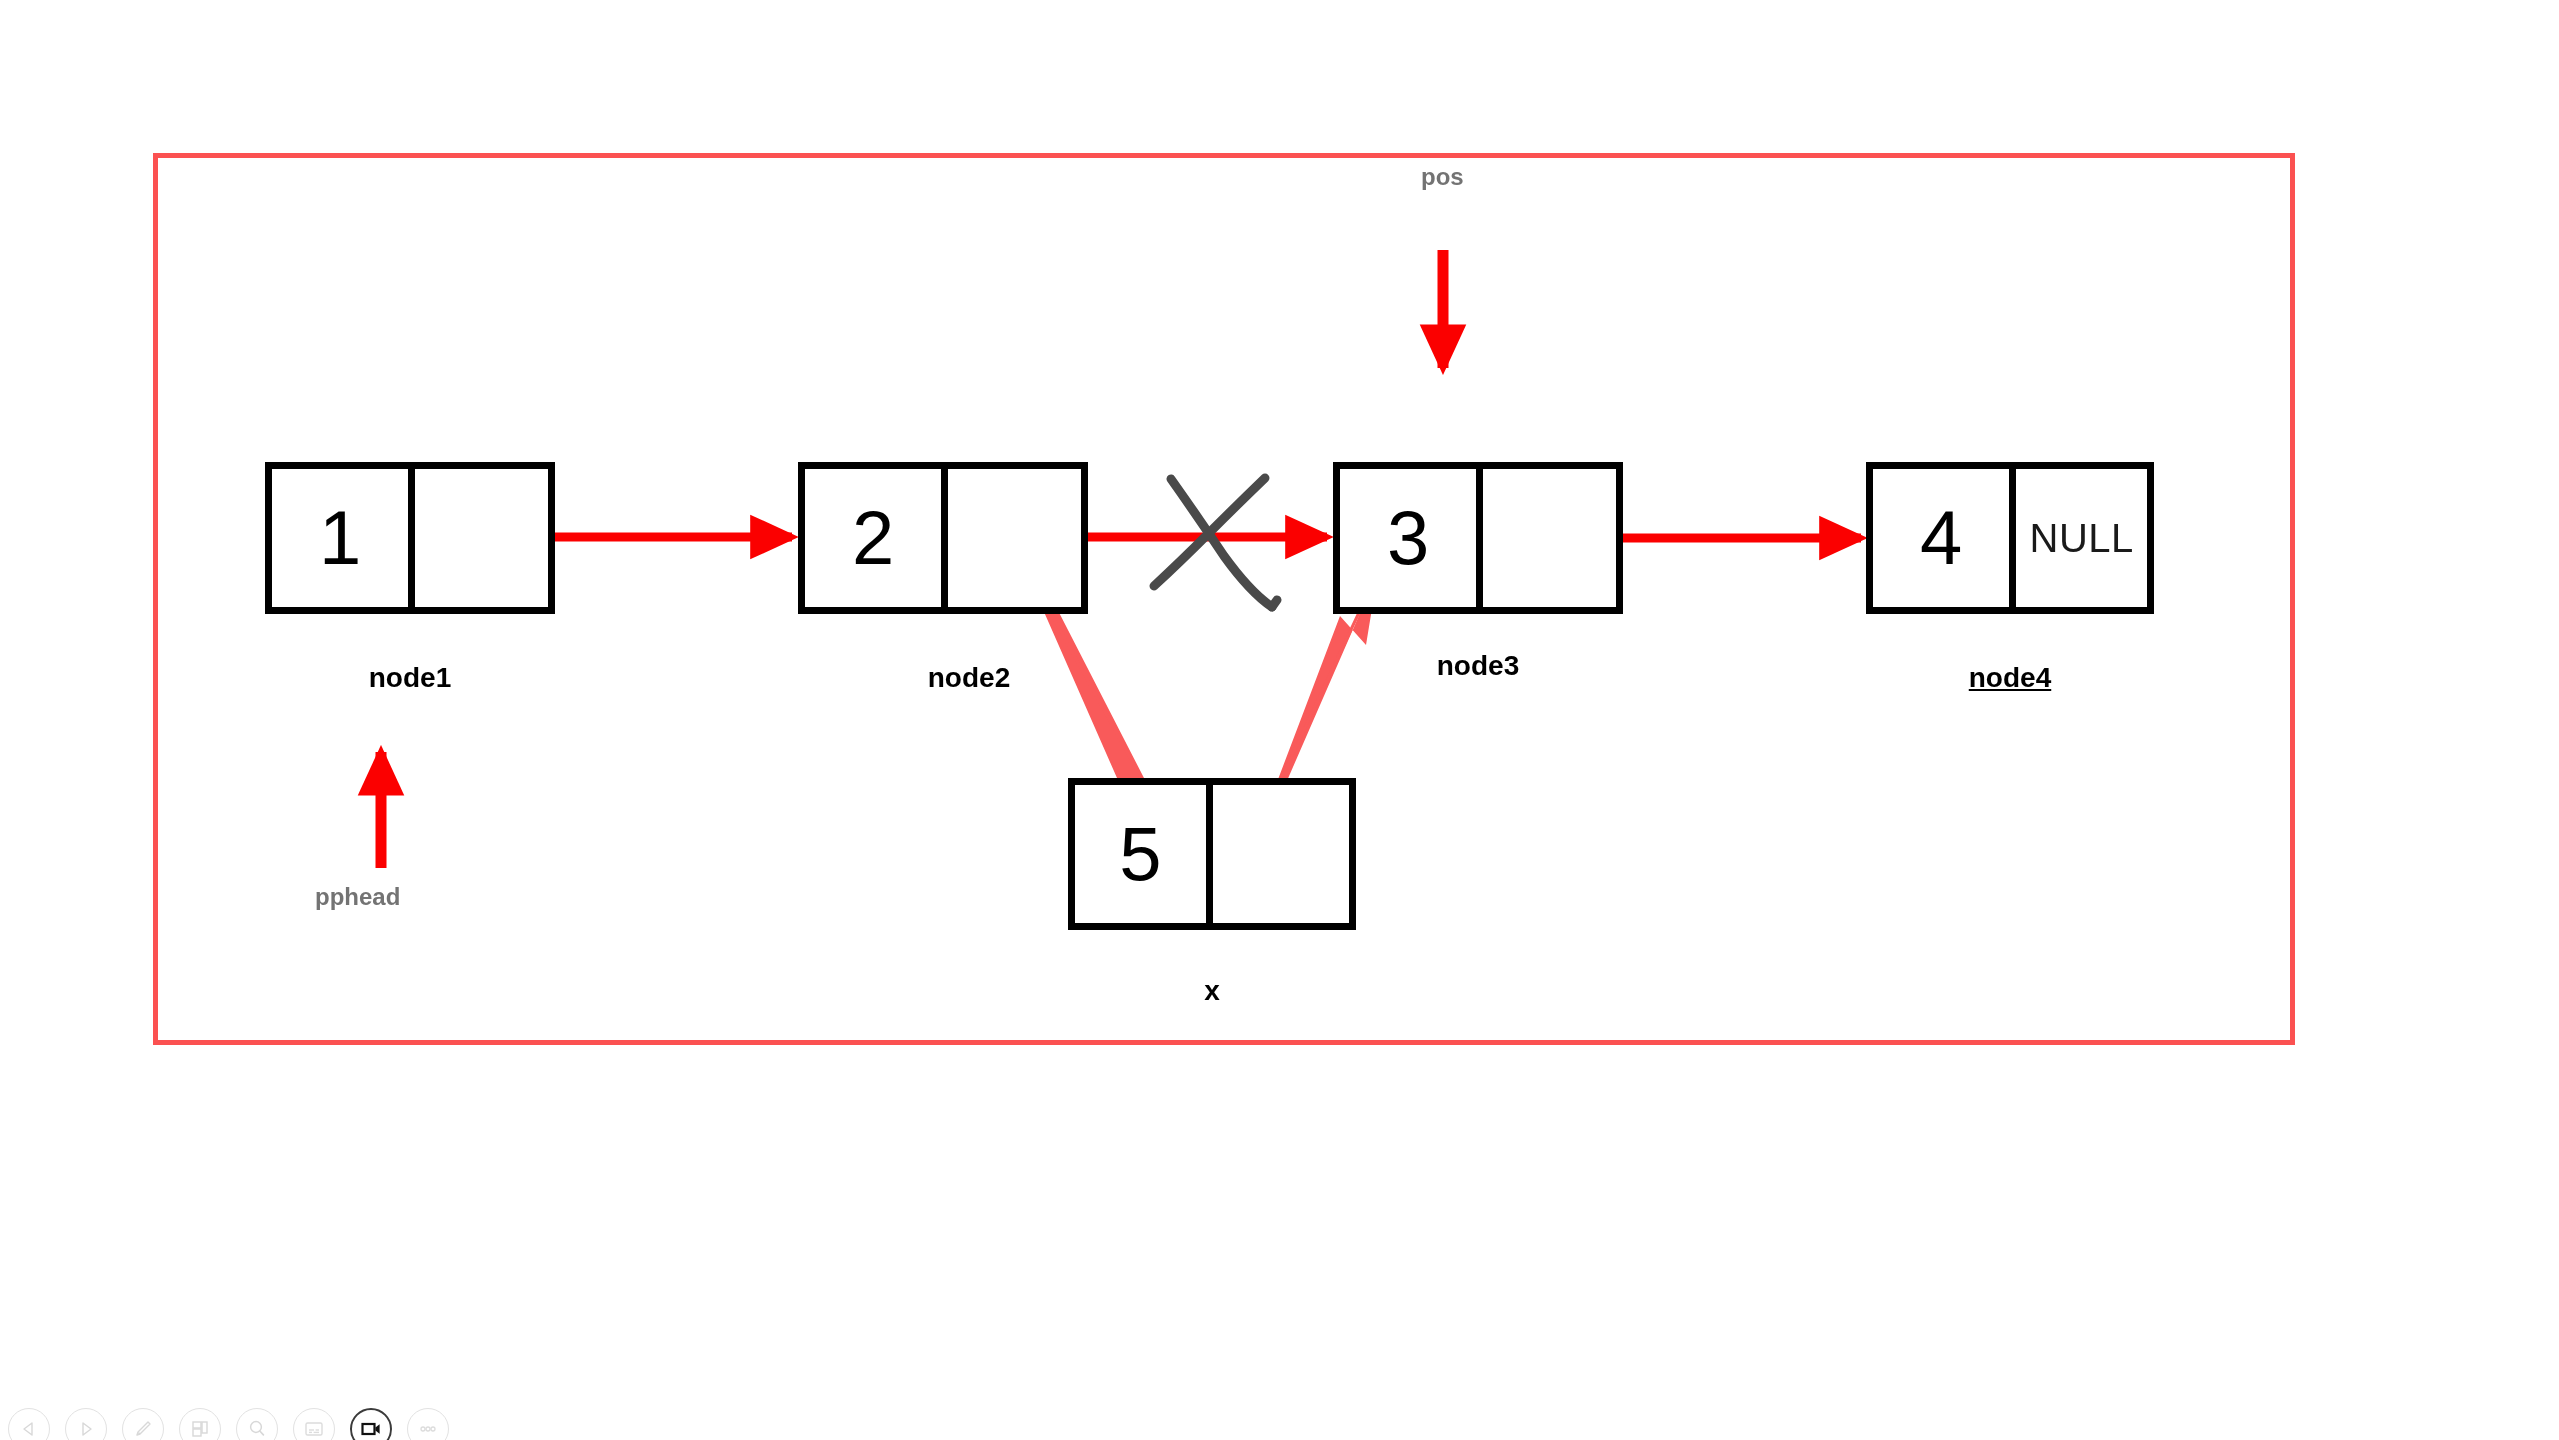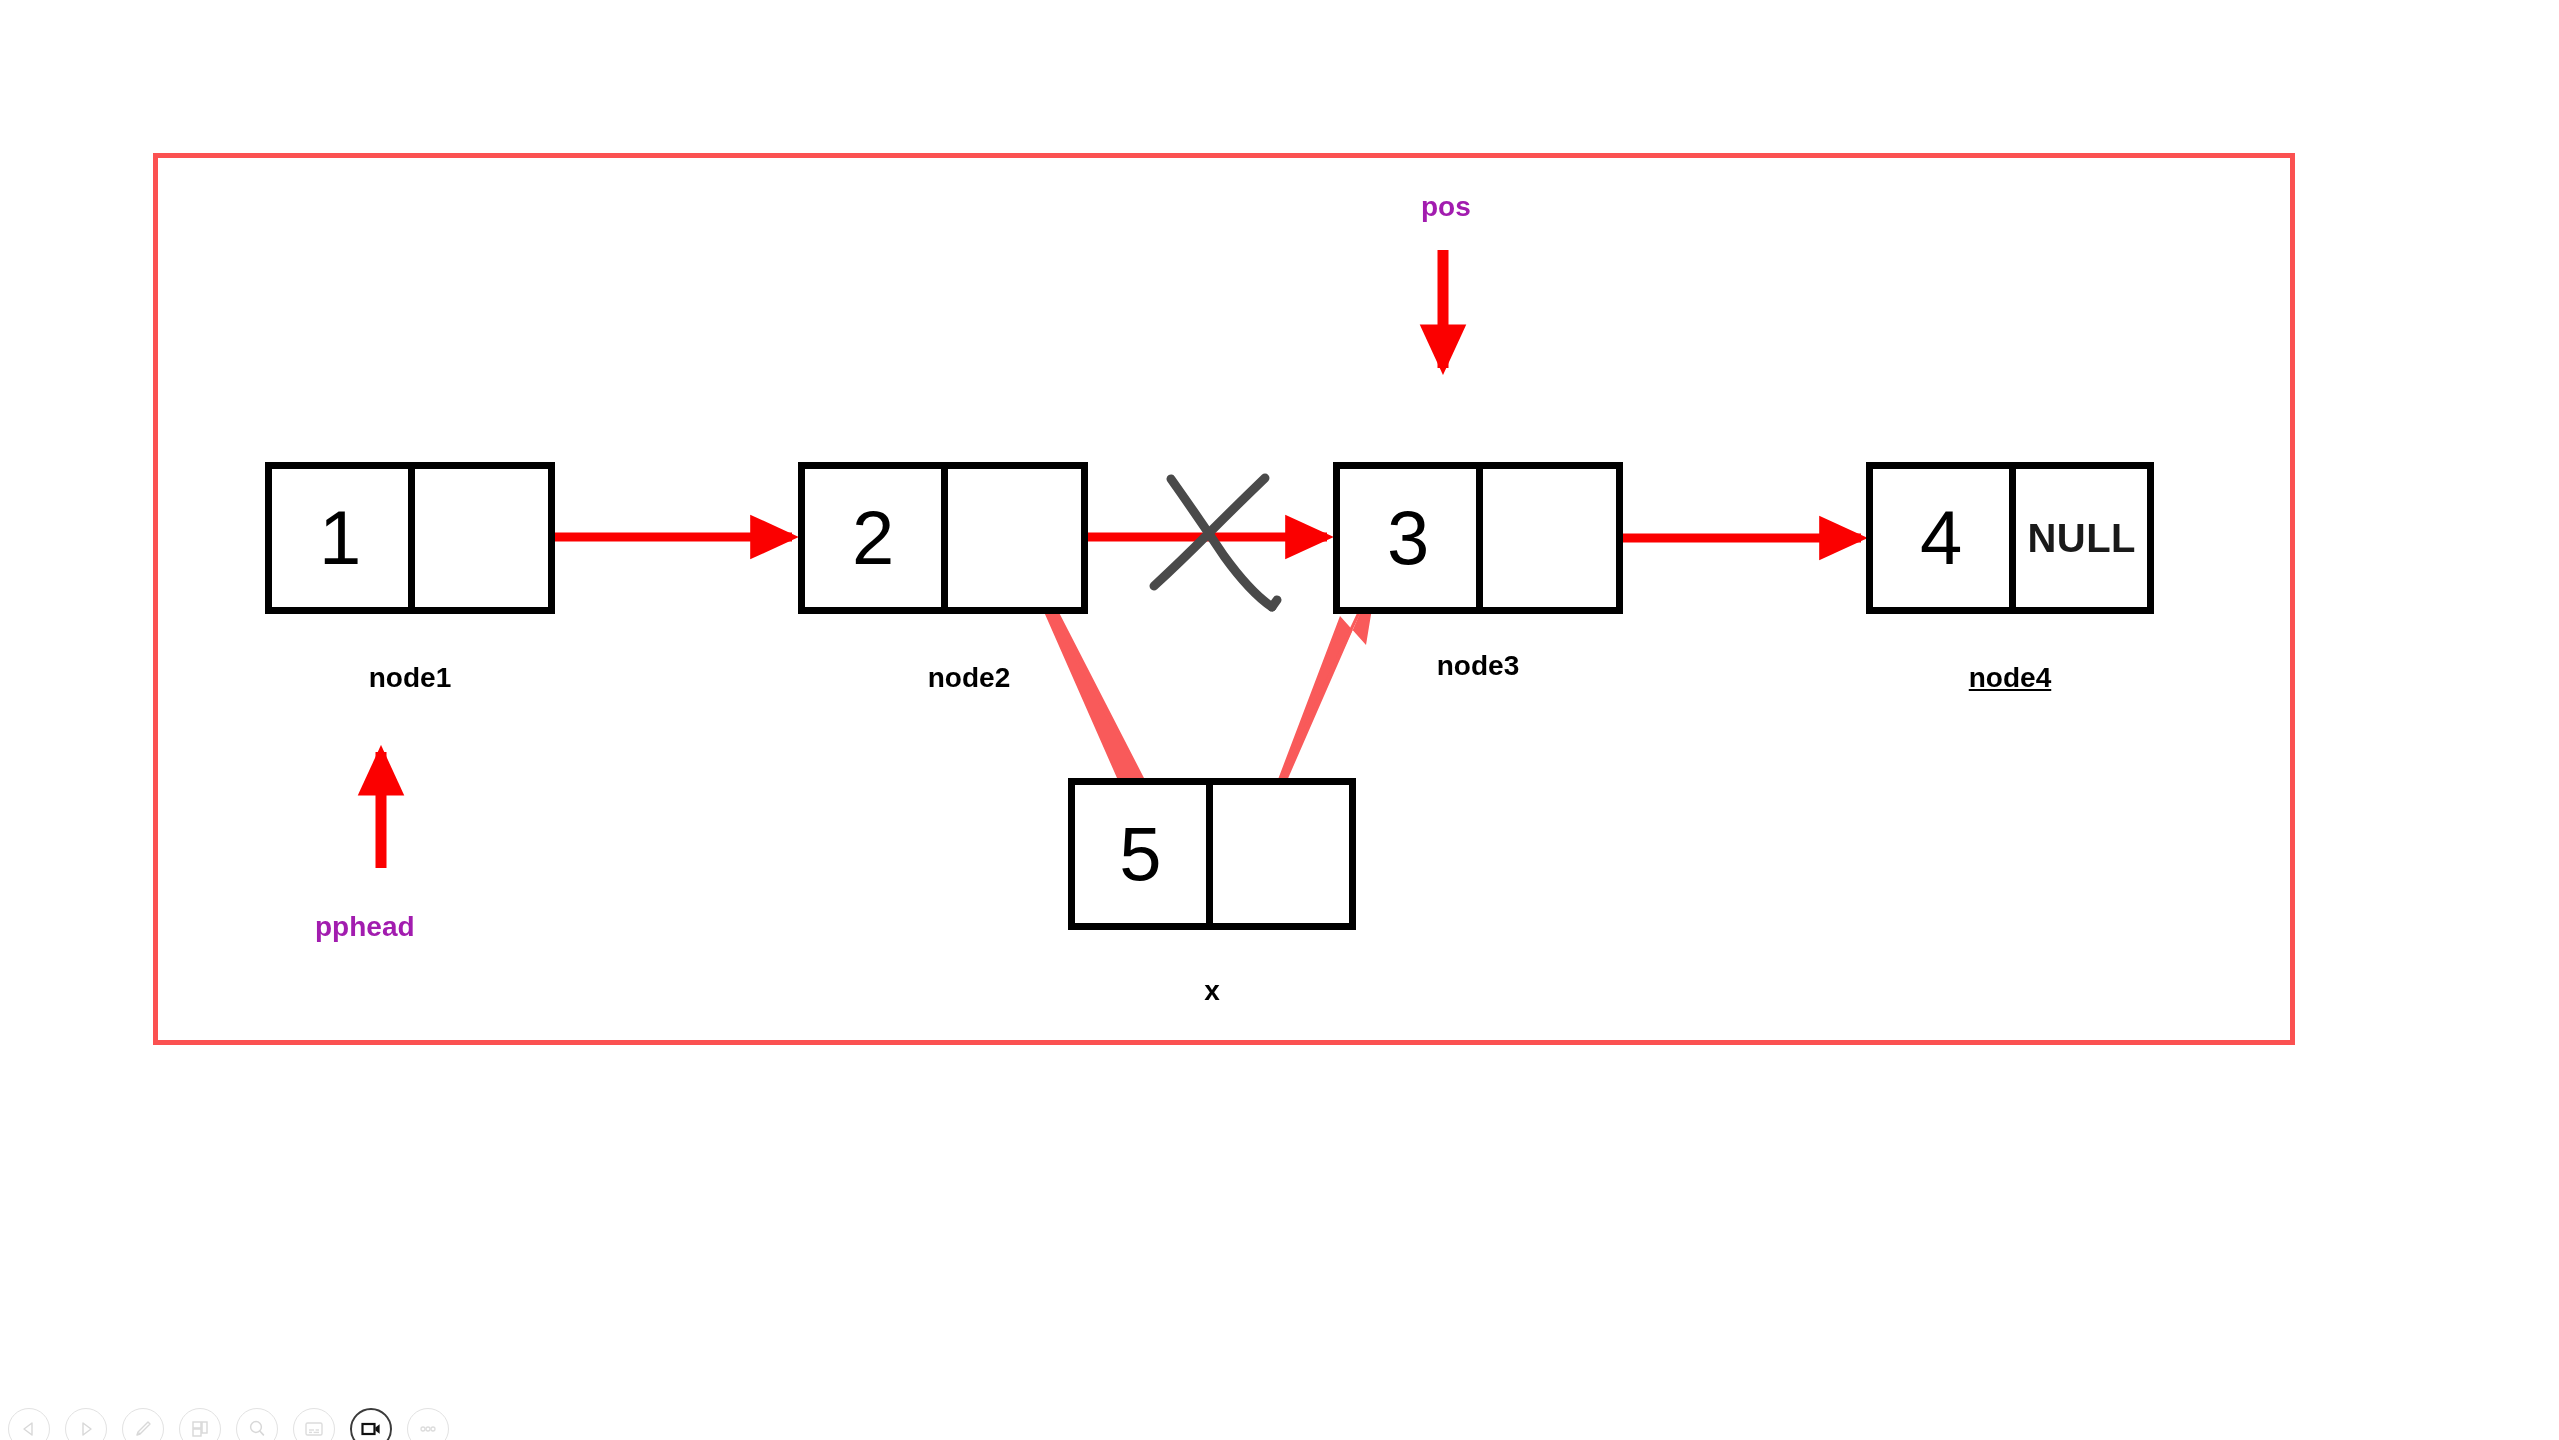--- a/index.html
+++ b/index.html
@@ -53,21 +53,21 @@
     color: #000000;
   }
   .node .cell.data {
     border-right: 7px solid #000000;
     font-size: 76px;
     font-weight: 300;
     line-height: 1;
   }
   .node .cell.next {
     font-size: 40px;
-    font-weight: 700;
+    font-weight: 400;
     letter-spacing: 0.5px;
     color: #1a1a1a;
     border-radius: 18px;
   }
 
   
   #node1-box { left: 265px; top: 462px; width: 290px; height: 152px; }
   #node1-box .data { width: 147px; height: 100%; }
   #node1-box .next { width: 136px; height: 100%; }
 
@@ -102,25 +102,24 @@
   #cap-node2 { left: 824px; top: 662px; width: 290px; }
   #cap-node3 { left: 1333px; top: 650px; width: 290px; }
   #cap-node4 { left: 1866px; top: 662px; width: 288px; text-decoration: underline; }
   #cap-nodex { left: 1068px; top: 975px; width: 288px; }
 
   
   .pointer-label {
     position: absolute;
     font-family: "Liberation Sans", sans-serif;
     font-weight: bold;
-    font-size: 28px;
-    color: #a21caf;
+    font-size: 24px;
+    color: #737373;
     white-space: nowrap;
     z-index: 6;
-    margin-top: 28px;
   }
   #label-pos    { left: 1421px; top: 163px; }
   #label-pphead { left: 315px;  top: 883px; text-align: right; }
 
   
   #arrow-layer {
     position: absolute;
     left: 0; top: 0;
     width: 2559px;
     height: 1440px;

